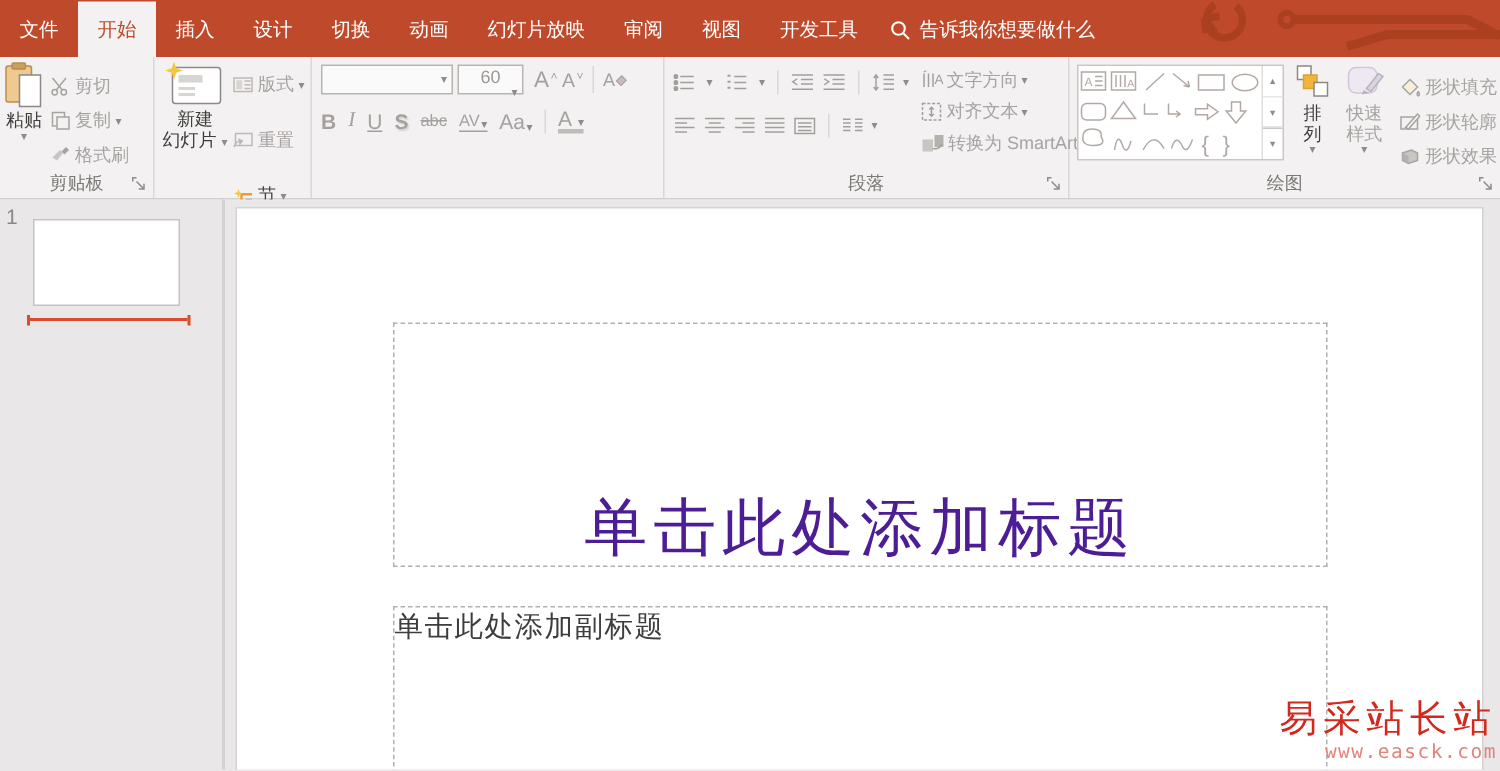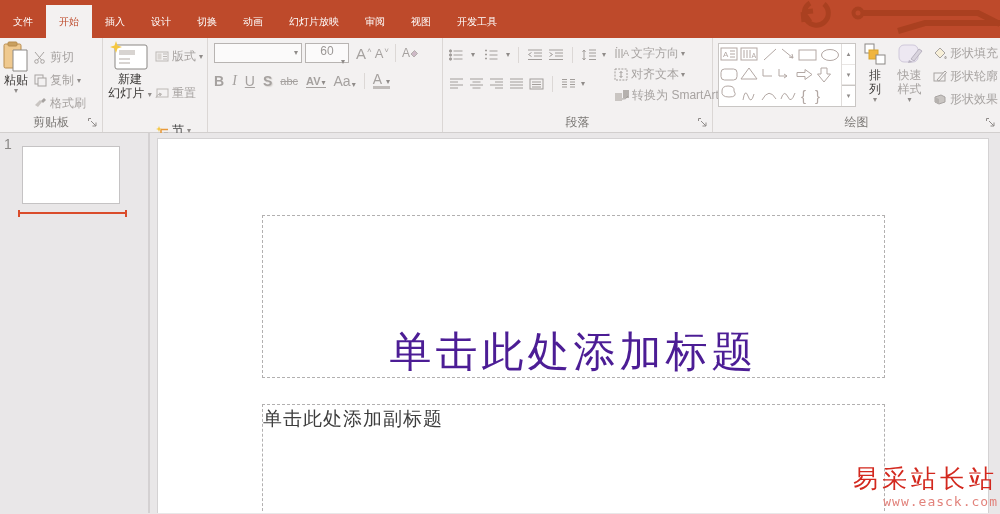--- a/index.html
+++ b/index.html
@@ -1,21 +1,21 @@
 <!DOCTYPE html>
 <html><head>
 <meta charset="utf-8">
 <style>
   * { margin:0; padding:0; box-sizing:border-box; }
   html,body { width:1000px; height:514px; overflow:hidden; }
   body { font-family:"Liberation Sans","DejaVu Sans",sans-serif; background:#E9E7E8; position:relative; }
 
   
   .titlebar { height:38px; background:#BE4A2B; display:flex; align-items:flex-end; position:relative; overflow:hidden; }
-  .tab { color:#fff; font-size:10px; padding:10px 13px 9px; white-space:nowrap; cursor:default; }
+  .tab { color:#fff; font-size:13px; padding:10px 13px 9px; white-space:nowrap; cursor:default; }
   .tab.active { background:#F3F1F1; color:#BE4A2B; }
   .searchbox { display:flex; align-items:center; gap:6px; color:#fff; font-size:13px; padding:10px 8px 9px; }
   .tb-deco { position:absolute; right:0; top:0; width:260px; height:38px; pointer-events:none; }
 
   
   .ribbon { height:95px; background:#F3F1F1; border-bottom:1px solid #D2CFCE; display:flex; position:relative; }
   .rgroup { display:flex; flex-direction:column; border-right:1px solid #DBD7D5; }
   .rgroup:last-child { border-right:none; }
   .rg-content { flex:1; display:flex; padding:3px 2px 0; }
   .rg-footer { height:19px; display:flex; align-items:center; justify-content:center; color:#7B7875; font-size:12px; position:relative; }
@@ -38,21 +38,21 @@
   .pg-left { display:flex; flex-direction:column; padding:4px 2px 0 4px; gap:9px; }
   .pg-row { display:flex; align-items:center; gap:5px; }
   .pg-right { display:flex; flex-direction:column; gap:4px; padding:4px 0 0 6px; font-size:12px; white-space:nowrap; }
   .pg-right .smallrow { gap:2px; }
 
   .gallery { width:138px; height:64px; background:#fff; border:1px solid #C9C6C4; display:flex; margin-top:2px; }
   .gal-scroll { width:14px; border-left:1px solid #E0DDDB; display:flex; flex-direction:column; }
   .gal-scroll div { flex:1; display:flex; align-items:center; justify-content:center; font-size:7px; color:#8F8B89; border-bottom:1px solid #E9E6E4; }
   .gal-scroll div:last-child { border-bottom:none; border-top:1px solid #C9C6C4; }
 
-  .draw-right { display:flex; flex-direction:column; gap:6px; padding-top:4px; font-size:12px; white-space:nowrap; }
+  .draw-right { display:flex; flex-direction:column; gap:6px; padding-top:4px; font-size:12px; white-space:nowrap;justify-content:flex-end; }
 
   
   .workspace { display:flex; height:380px; }
   .thumbs { width:150px; background:#E9E7E8; border-right:2px solid #D4D1D2; position:relative; flex:none; }
   .slide-num { position:absolute; left:4px; top:3px; font-size:14px; color:#8A8886; }
   .thumb { position:absolute; left:22px; top:13px; width:98px; height:58px; background:#fff; border:1px solid #C5C3C4; }
   .redline { position:absolute; left:18px; top:77px; width:109px; height:7px;
              border-left:2px solid #DA4C2B; border-right:2px solid #DA4C2B;
              background:linear-gradient(to bottom, transparent 2px, #DA4C2B 2px, #DA4C2B 4px, transparent 4px); }
 
@@ -78,20 +78,29 @@
   <div class="tab">文件</div>
   <div class="tab active">开始</div>
   <div class="tab">插入</div>
   <div class="tab">设计</div>
   <div class="tab">切换</div>
   <div class="tab">动画</div>
   <div class="tab">幻灯片放映</div>
   <div class="tab">审阅</div>
   <div class="tab">视图</div>
   <div class="tab">开发工具</div>
+  <div class="searchbox">
+    <span class="ic">
+      <svg width="14" height="14" viewBox="0 0 14 14">
+          <circle cx="6" cy="6" r="4.2" fill="none" stroke="#fff" stroke-width="1.4"></circle>
+          <line x1="9.2" y1="9.2" x2="13" y2="13" stroke="#fff" stroke-width="1.4"></line>
+        </svg>
+    </span>
+    <span>告诉我你想要做什么</span>
+  </div>
   <svg class="tb-deco" viewBox="0 0 260 38">
     <g stroke="#A8401F" fill="none" opacity="0.9">
       <path d="M70 3 a12 12 0 1 0 14 1" stroke-width="5"></path>
       <path d="M70 22 L63 12 M63 12 l10 -1 M63 12 l1 10" stroke-width="5"></path>
       <circle cx="118" cy="13" r="4.5" stroke-width="4"></circle>
       <path d="M123 13 H238 L260 24" stroke-width="6"></path>
       <path d="M158 31 L185 23 H260" stroke-width="6"></path>
     </g>
   </svg>
 </div>
@@ -237,21 +246,21 @@
               </svg>
           </span>
         </div>
       </div>
       <div style="display:flex; align-items:center; gap:8px; margin-top:9px;">
         <span class="fontbtn" style="font-weight:bold;">B</span>
         <span class="fontbtn" style="font-style:italic; font-family:'Liberation Serif',serif;">I</span>
         <span class="fontbtn" style="text-decoration:underline;">U</span>
         <span class="fontbtn" style="font-weight:bold; text-shadow:1px 1px 1px #D9D5D2;">S</span>
         <span class="fontbtn" style="font-size:11px; text-decoration:line-through;">abc</span>
-        <span class="fontbtn" style="font-size:11px; border-bottom:1px solid #A5A19F;font-weight:bold;">
+        <span class="fontbtn" style="font-size:11px; border-bottom:1px solid #A5A19F;">
             <span>AV</span>
             <span class="dd">▾</span>
           </span>
         <span class="fontbtn">
             <span>Aa</span>
             <span class="dd">▾</span>
           </span>
         <div class="vsep" style="height:16px; margin:0;"></div>
         <span class="fontbtn" style="border-bottom:3px solid #C0BCBA; line-height:13px;">
             <span>A</span>

